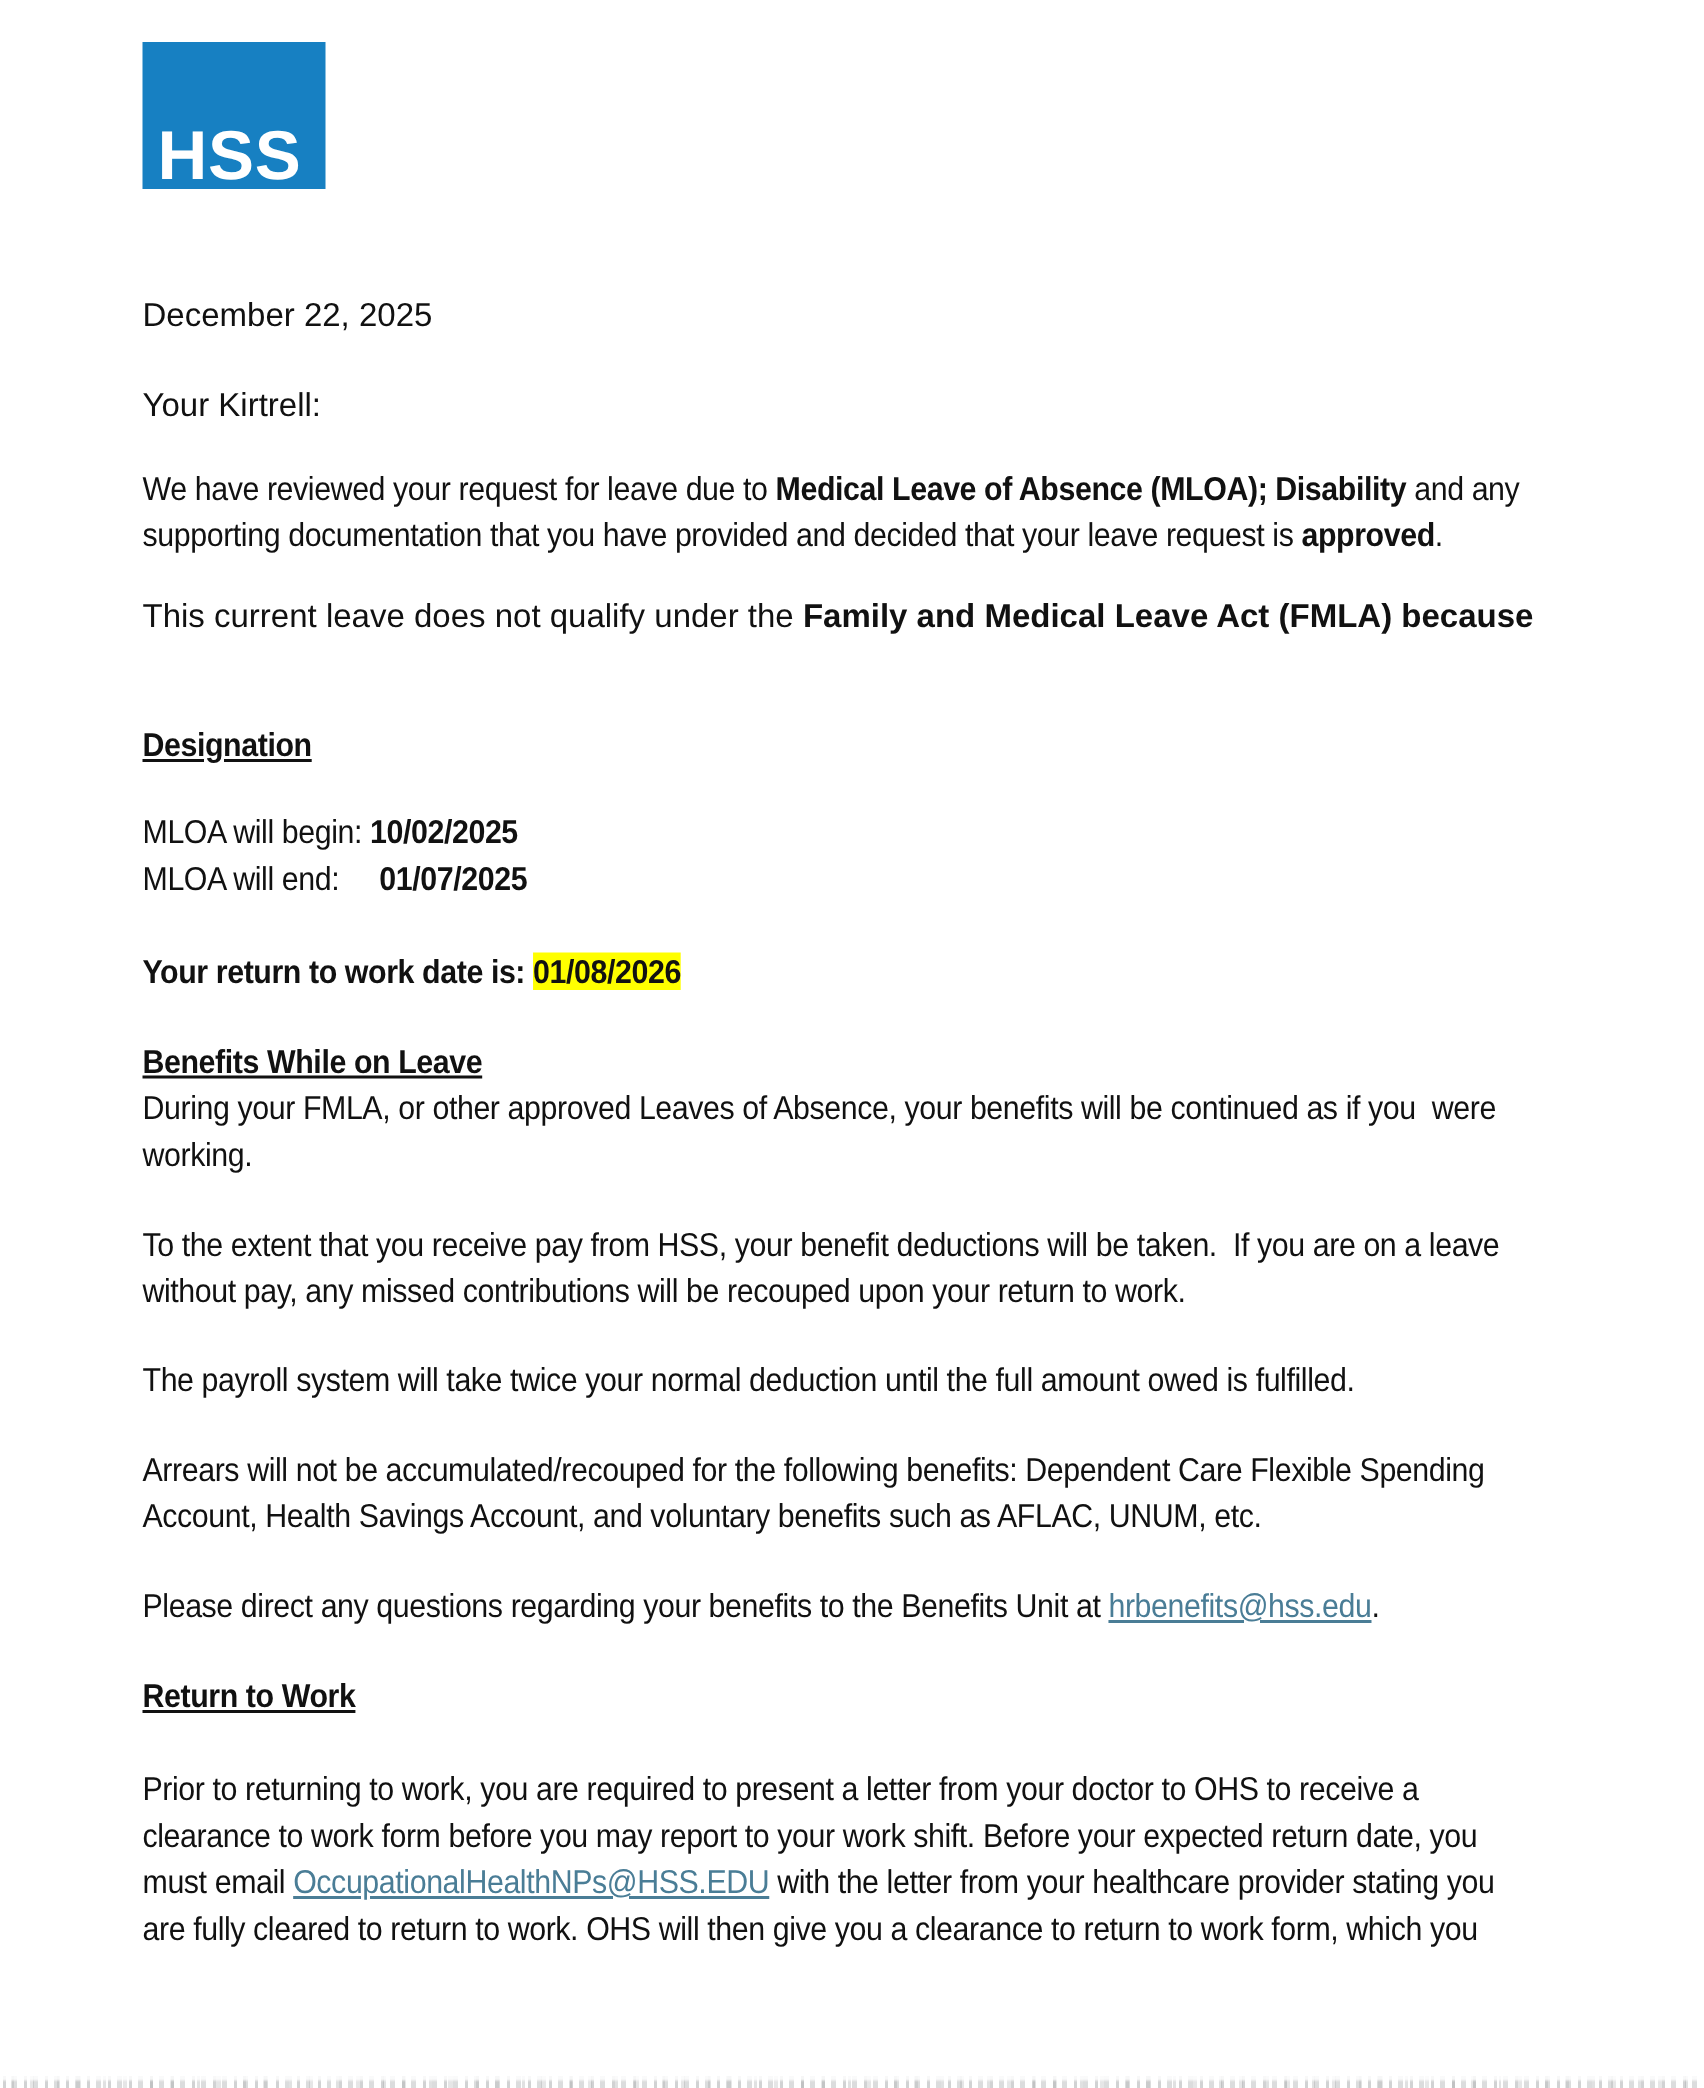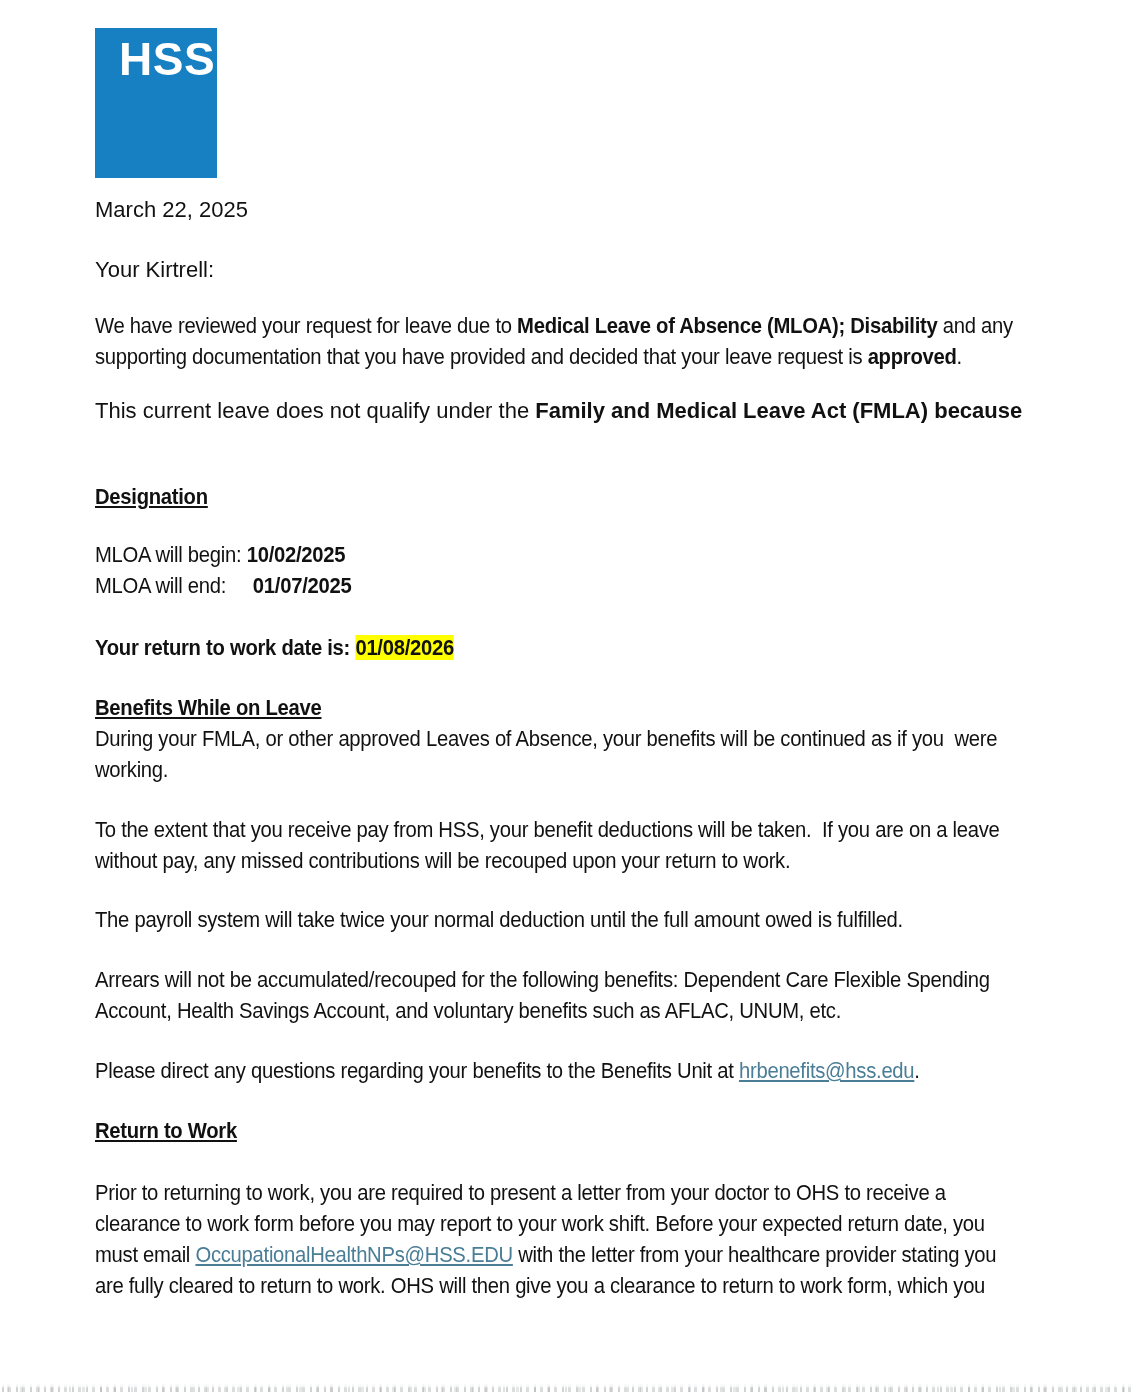--- a/index.html
+++ b/index.html
@@ -10,26 +10,26 @@
     background: #ffffff;
     overflow: hidden;
     font-family: "Liberation Sans", sans-serif;
     color: #111111;
   }
   .logo {
     position: absolute;
     left: 95px;
     top: 28px;
     width: 122px;
-    height: 150px;
+    height: 98px;
     background: #1780c2;
     display: flex;
-    align-items: flex-start;
+    align-items: flex-end;
     box-sizing: border-box;
-    padding-left: 24px;
+    padding-left: 10px;
     padding-top: 8px;
   }
   .logo span {
     color: #ffffff;
     font-weight: 700;
     font-size: 46px;
     letter-spacing: 0.5px;
     line-height: 1;
   }
   .block {
@@ -71,21 +71,21 @@
 </style>
 </head>
 <body>
 
 <div class="page">
 
   <div class="logo">
     <span>HSS</span>
   </div>
 
-  <div class="block" style="top:194px">March 22, 2025</div>
+  <div class="block" style="top:194px">December 22, 2025</div>
 
   <div class="block" style="top:254px">Your Kirtrell:</div>
 
   <div class="block cond" style="top:310px"><div class="line"><span>We have reviewed your request for leave due to </span><span class="b">Medical Leave of Absence (MLOA); Disability</span><span> and any</span></div><div class="line"><span>supporting documentation that you have provided and decided that your leave request is </span><span class="b">approved</span><span>.</span></div></div>
 
   <div class="block arial" style="top:396px"><div class="line"><span>This current leave does not qualify under the </span><span class="b">Family and Medical Leave Act (FMLA) because</span></div></div>
 
   <div class="block cond heading" style="top:481px">Designation</div>
 
   <div class="block cond" style="top:539px"><div class="line"><span>MLOA will begin: </span><span class="b">10/02/2025</span></div><div class="line"><span>MLOA will end:     </span><span class="b">01/07/2025</span></div></div>

